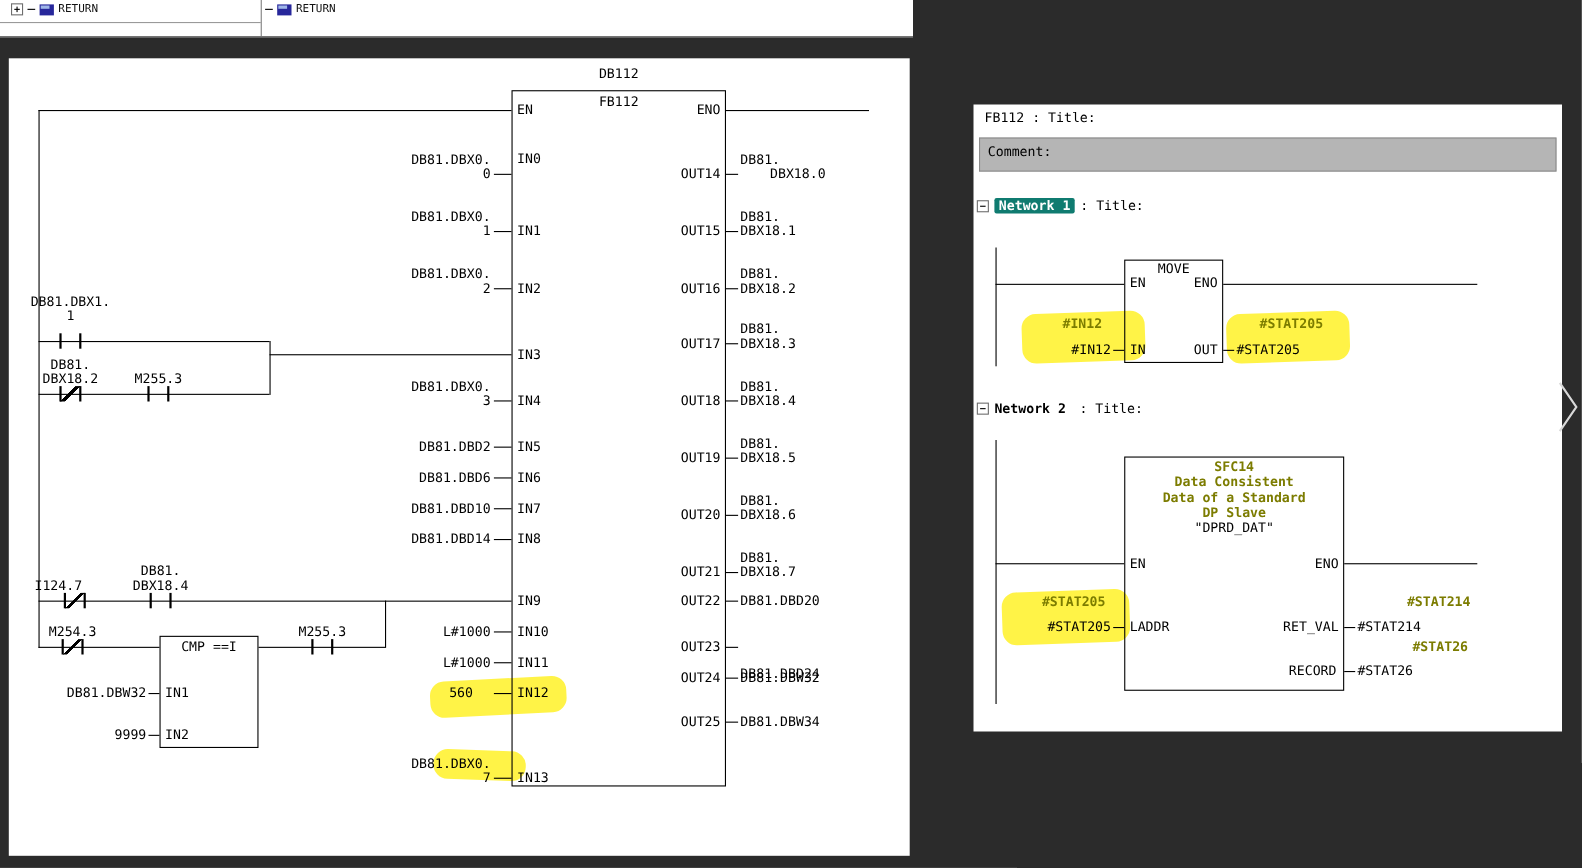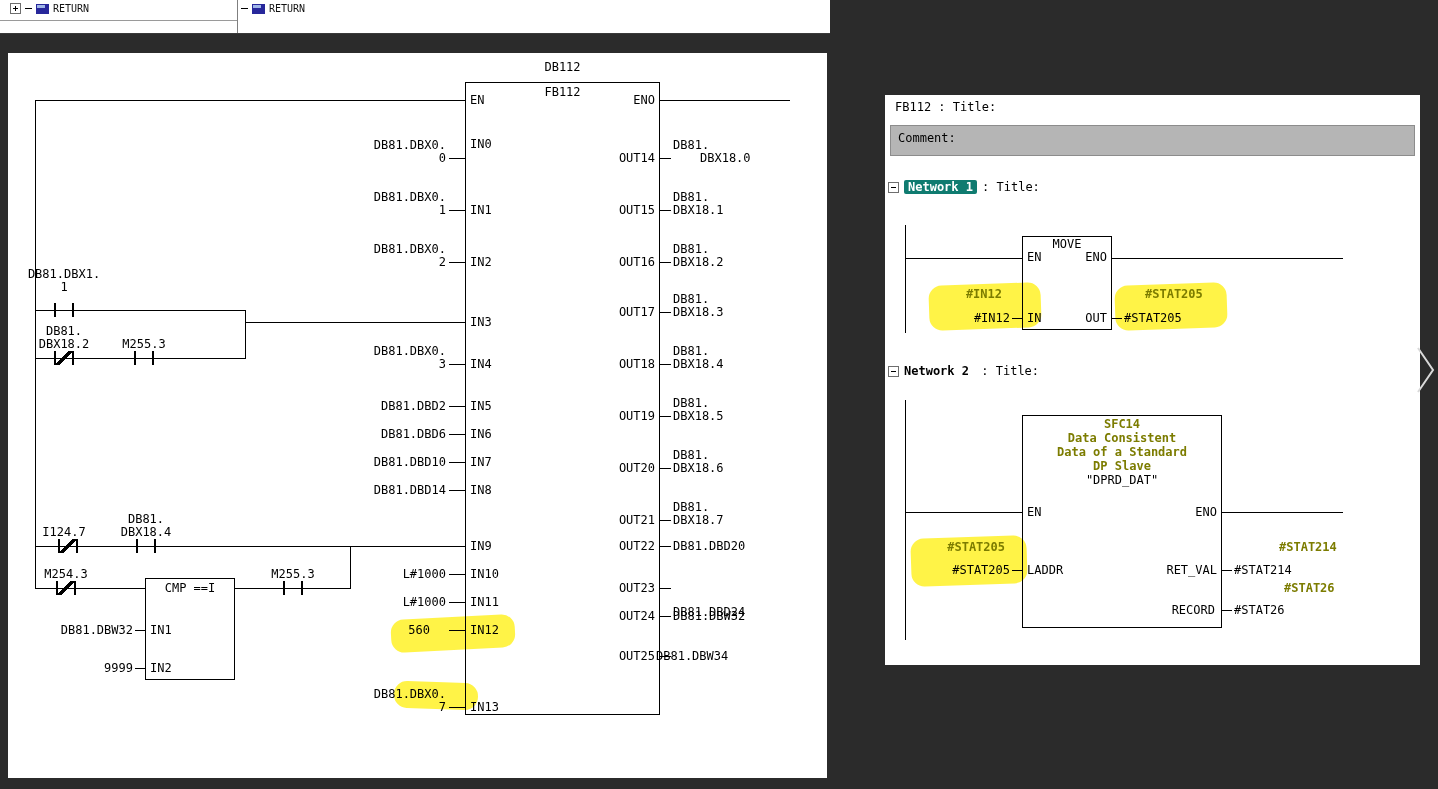--- a/index.html
+++ b/index.html
@@ -100,21 +100,21 @@
   <div class="t tc" style="left:6px;top:215px;width:100px">DB81.DBX1.</div>
   <div class="t tc" style="left:6px;top:228px;width:100px">1</div>
   <div class="contact nc" style="left:46px;top:298px"></div>
   <div class="t tc" style="left:6px;top:272px;width:100px">DB81.</div>
   <div class="t tc" style="left:6px;top:285px;width:100px">DBX18.2</div>
   <div class="contact" style="left:126px;top:298px"></div>
   <div class="t tc" style="left:86px;top:285px;width:100px">M255.3</div>
 
   <div class="h" style="left:27px;top:493px;width:430px"></div>
   <div class="contact nc" style="left:50px;top:486px"></div>
-  <div class="t tc" style="left:16px;top:473px;width:80px">I124.7</div>
+  <div class="t tc" style="left:5px;top:473px;width:80px">I124.7</div>
   <div class="contact" style="left:128px;top:486px"></div>
   <div class="t tc" style="left:98px;top:460px;width:80px">DB81.</div>
   <div class="t tc" style="left:98px;top:473px;width:80px">DBX18.4</div>
   <div class="h" style="left:27px;top:535px;width:110px"></div>
   <div class="contact nc" style="left:48px;top:528px"></div>
   <div class="t tc" style="left:18px;top:515px;width:80px">M254.3</div>
 
   <div class="box" style="left:137px;top:525px;width:90px;height:102px"></div>
   <div class="t tc" style="left:137px;top:529px;width:90px">CMP ==I</div>
   <div class="t" style="left:142px;top:571px">IN1</div>
@@ -186,21 +186,21 @@
   <div class="t" style="left:665px;top:305px">DBX18.4</div>
   <div class="t" style="left:665px;top:344px">DB81.</div>
   <div class="t" style="left:665px;top:357px">DBX18.5</div>
   <div class="t" style="left:665px;top:396px">DB81.</div>
   <div class="t" style="left:665px;top:409px">DBX18.6</div>
   <div class="t" style="left:665px;top:448px">DB81.</div>
   <div class="t" style="left:665px;top:461px">DBX18.7</div>
   <div class="t" style="left:665px;top:487px">DB81.DBD20</div>
   <div class="t" style="left:665px;top:553px">DB81.DBD24</div>
   <div class="t" style="left:665px;top:557px">DB81.DBW32</div>
-  <div class="t" style="left:648px;top:597px">DB81.DBW34</div>
+  <div class="t" style="left:665px;top:597px">DB81.DBW34</div>
 </div>
 
 <div class="panel" style="left:885px;top:95px;width:535px;height:570px">
 
   <div class="mark" style="left:44px;top:189px;width:112px;height:45px;transform:rotate(-2deg)"></div>
   <div class="mark" style="left:230px;top:189px;width:112px;height:45px;transform:rotate(-2deg)"></div>
   <div class="mark" style="left:26px;top:442px;width:116px;height:48px;transform:rotate(-2deg)"></div>
 
   <div class="t" style="left:10px;top:6px">FB112 : Title:</div>
 

